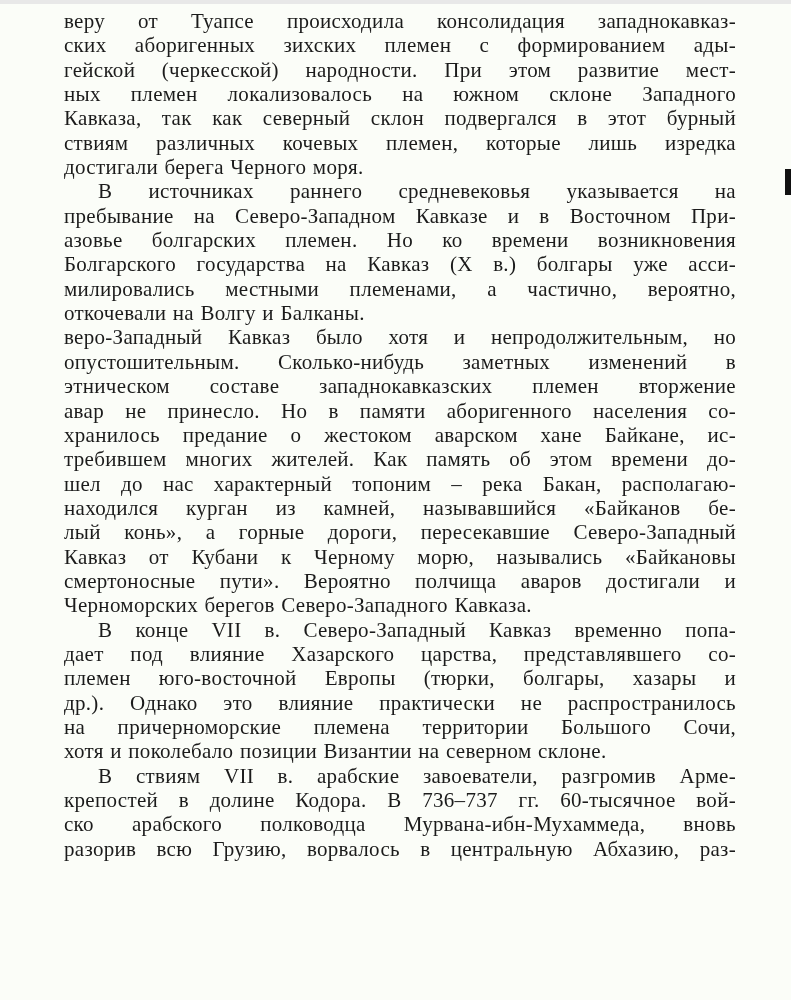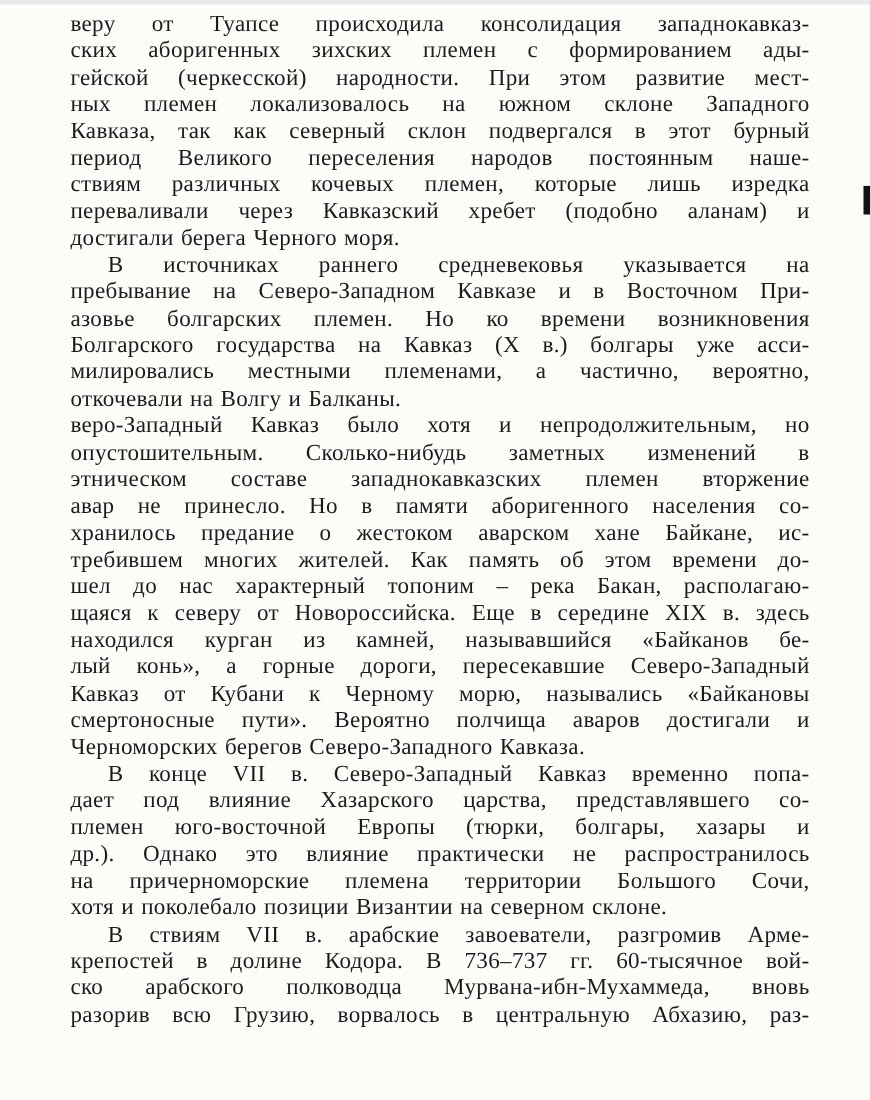--- a/index.html
+++ b/index.html
@@ -54,38 +54,35 @@
 </head>
 <body>
 
 <div class="page">
   <div class="textblock" id="textblock">
       <div class="line">веру от Туапсе происходила консолидация западнокавказ-</div>
       <div class="line">ских аборигенных зихских племен с формированием ады-</div>
       <div class="line">гейской (черкесской) народности. При этом развитие мест-</div>
       <div class="line">ных племен локализовалось на южном склоне Западного</div>
       <div class="line">Кавказа, так как северный склон подвергался в этот бурный</div>
-      <div class="line">период Великого переселения народов постоянным наше-</div>
       <div class="line">ствиям различных кочевых племен, которые лишь изредка</div>
-      <div class="line">переваливали через Кавказский хребет (подобно аланам) и</div>
       <div class="line endpara">достигали берега Черного моря.</div>
       <div class="line indent">В источниках раннего средневековья указывается на</div>
       <div class="line">пребывание на Северо-Западном Кавказе и в Восточном При-</div>
       <div class="line">азовье болгарских племен. Но ко времени возникновения</div>
       <div class="line">Болгарского государства на Кавказ (X в.) болгары уже асси-</div>
       <div class="line">милировались местными племенами, а частично, вероятно,</div>
       <div class="line endpara">откочевали на Волгу и Балканы.</div>
       <div class="line">веро-Западный Кавказ было хотя и непродолжительным, но</div>
       <div class="line">опустошительным. Сколько-нибудь заметных изменений в</div>
       <div class="line">этническом составе западнокавказских племен вторжение</div>
       <div class="line">авар не принесло. Но в памяти аборигенного населения со-</div>
       <div class="line">хранилось предание о жестоком аварском хане Байкане, ис-</div>
       <div class="line">требившем многих жителей. Как память об этом времени до-</div>
       <div class="line">шел до нас характерный топоним – река Бакан, располагаю-</div>
-      <div class="line">щаяся к северу от Новороссийска. Еще в середине XIX в. здесь</div>
       <div class="line">находился курган из камней, называвшийся «Байканов бе-</div>
       <div class="line">лый конь», а горные дороги, пересекавшие Северо-Западный</div>
       <div class="line">Кавказ от Кубани к Черному морю, назывались «Байкановы</div>
       <div class="line">смертоносные пути». Вероятно полчища аваров достигали и</div>
       <div class="line endpara">Черноморских берегов Северо-Западного Кавказа.</div>
       <div class="line indent">В конце VII в. Северо-Западный Кавказ временно попа-</div>
       <div class="line">дает под влияние Хазарского царства, представлявшего со-</div>
       <div class="line">племен юго-восточной Европы (тюрки, болгары, хазары и</div>
       <div class="line">др.). Однако это влияние практически не распространилось</div>
       <div class="line">на причерноморские племена территории Большого Сочи,</div>

